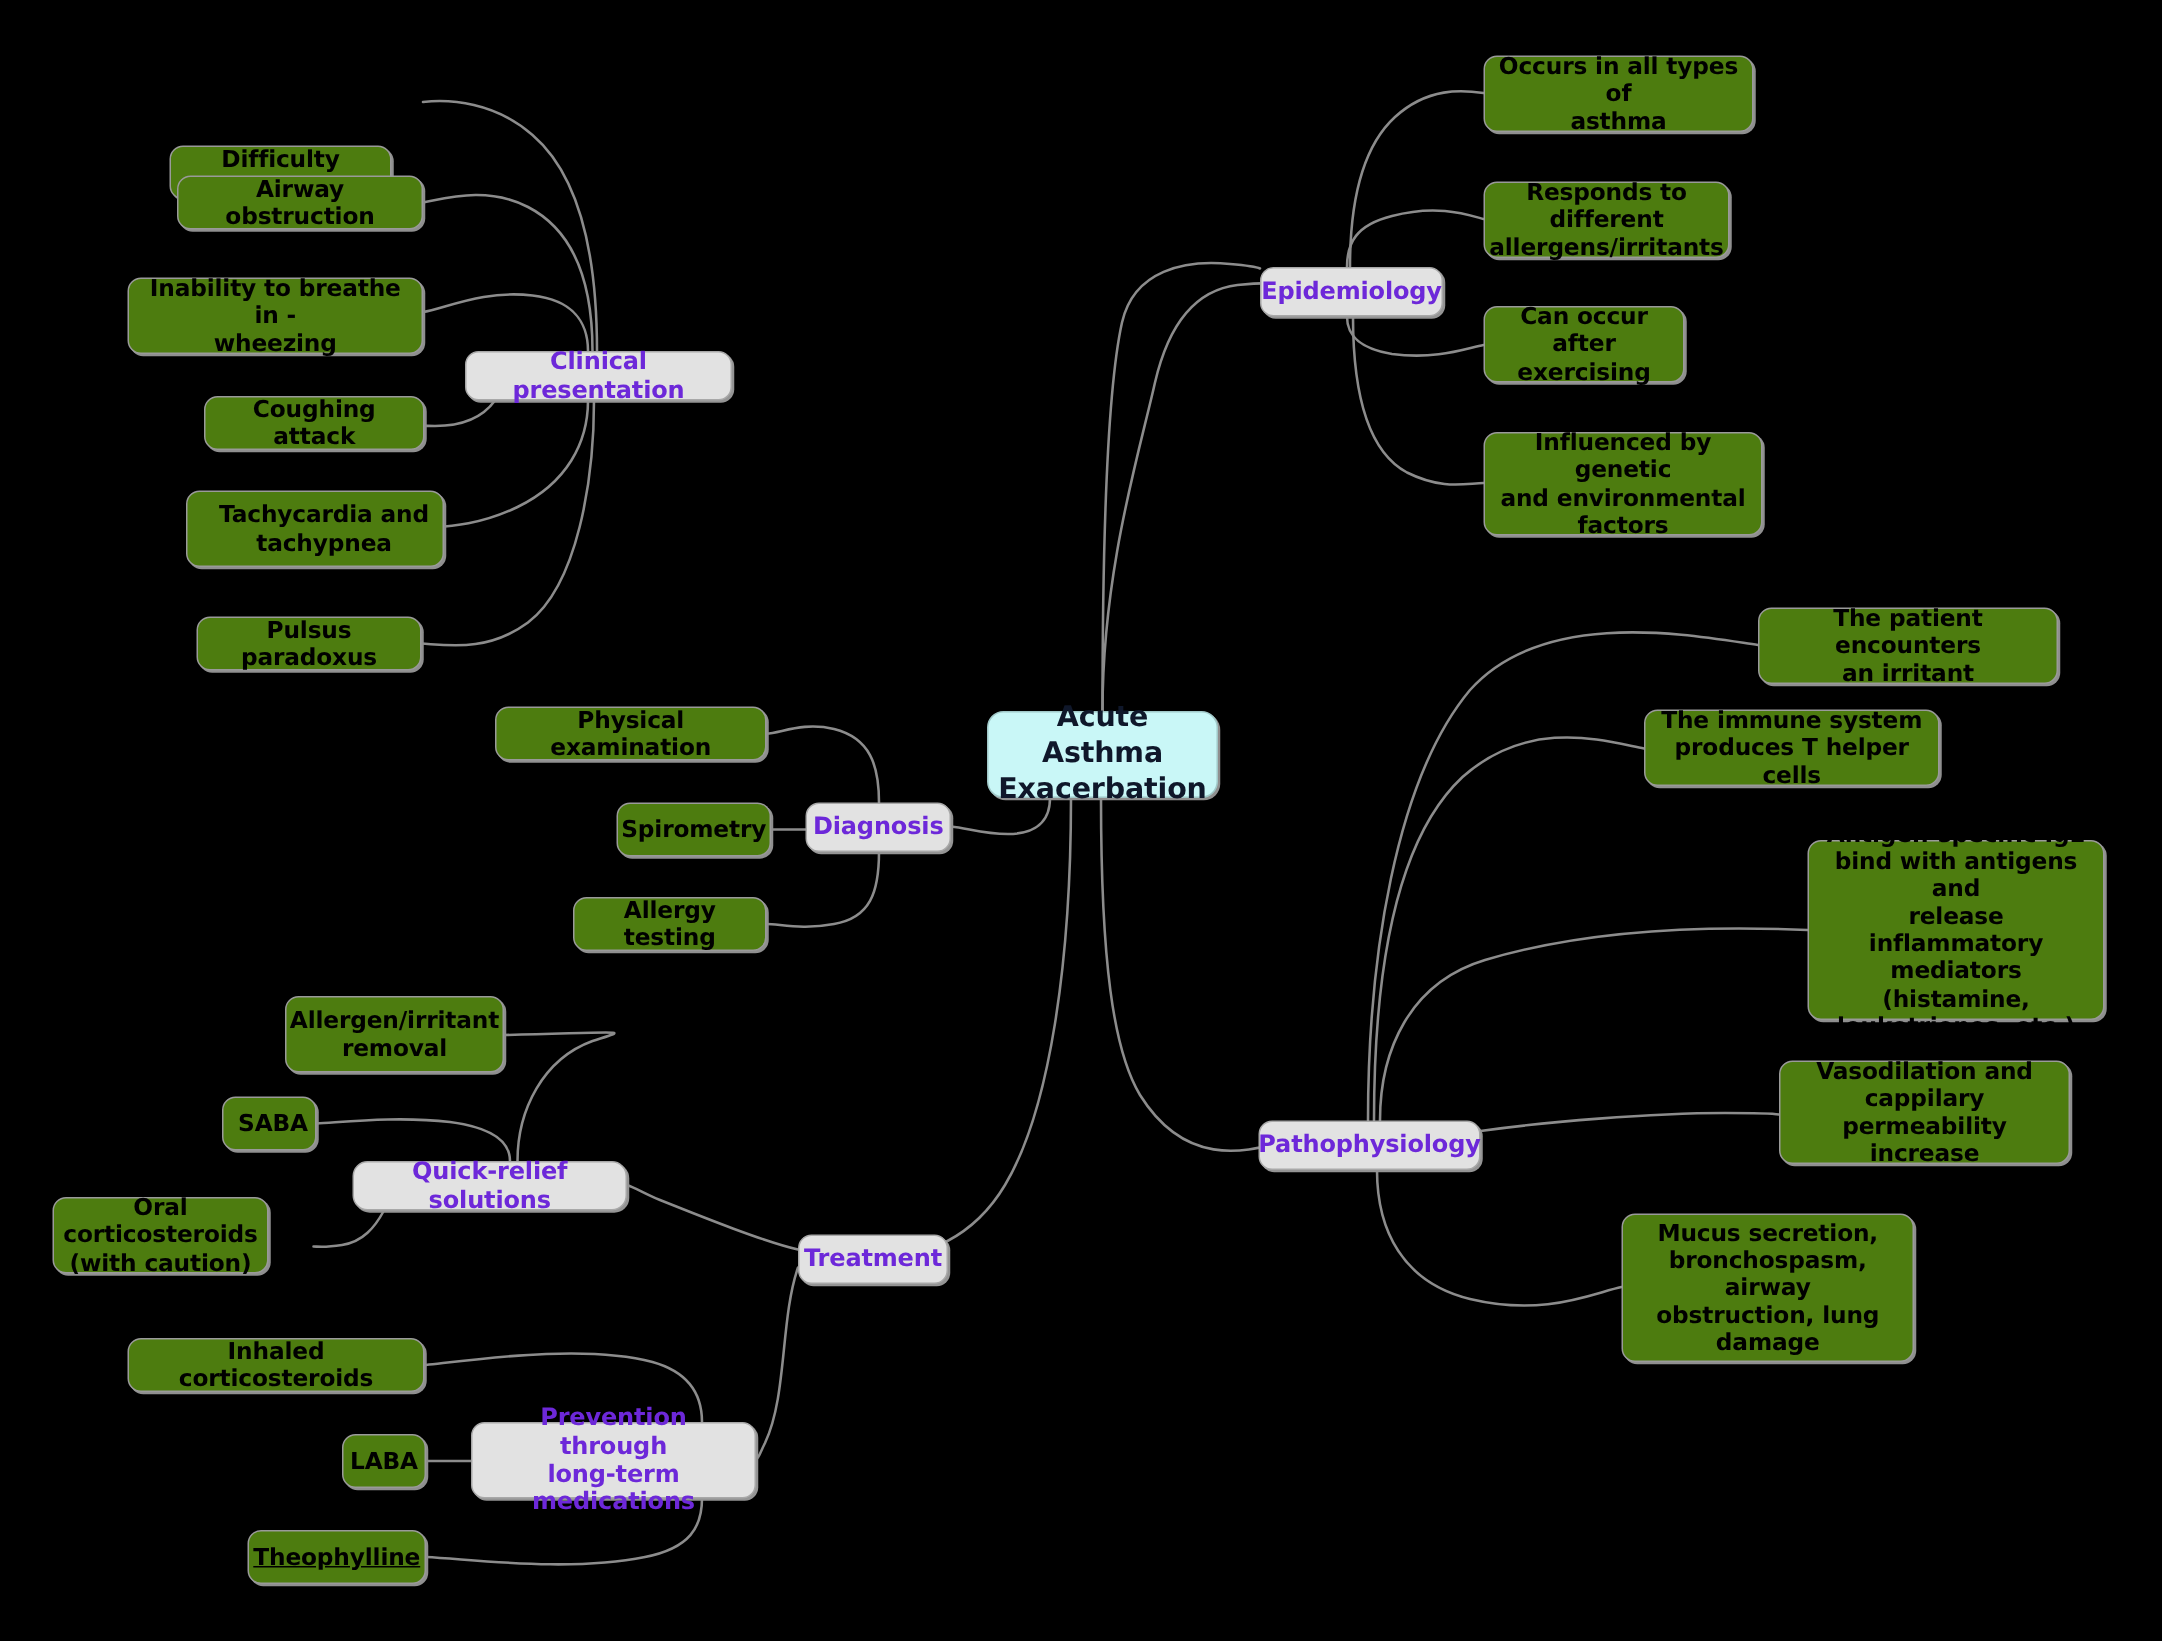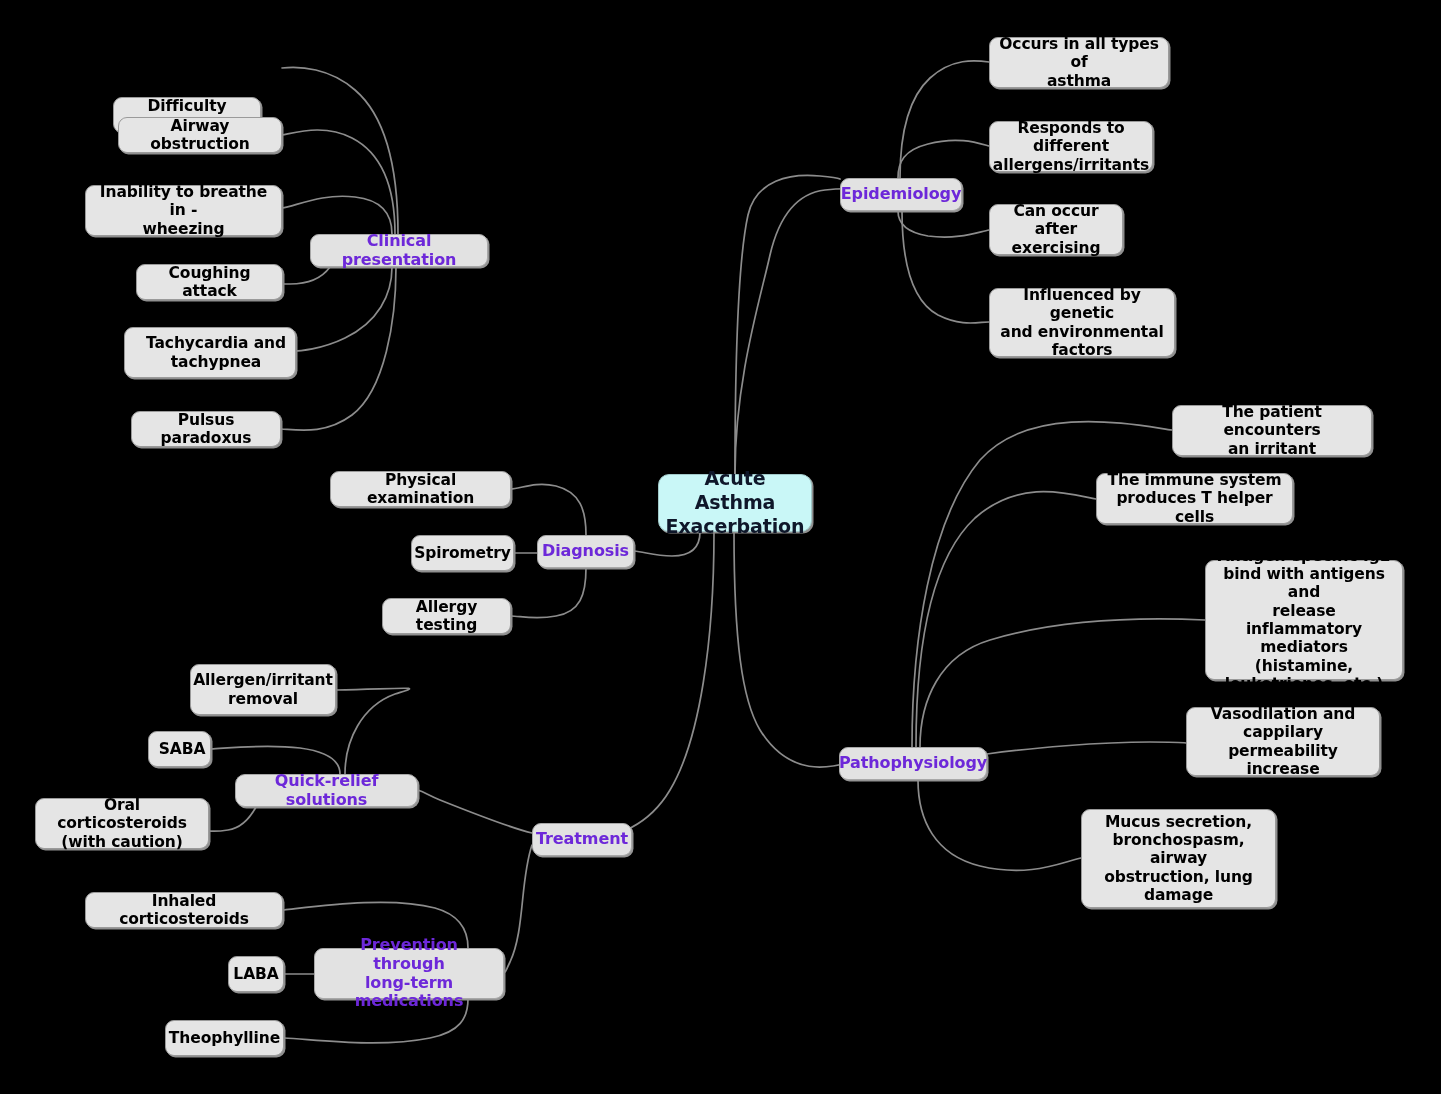--- a/index.html
+++ b/index.html
@@ -33,21 +33,21 @@
     display: flex;
     align-items: center;
     justify-content: center;
     text-align: center;
     border-radius: 9px;
     line-height: 1.18;
     white-space: pre-line;
     letter-spacing: -0.1px;
   }
   .node-leaf {
-    background: #e5e5e5;
+    background: #4d7c0f;
     color: #000000;
     font-weight: bold;
     font-size: 15.5px;
     border: 1px solid #9a9a9a;
     box-shadow: 1.5px 1.5px 0 0 #8f8f8f;
     padding: 3px 9px;
   }
   .node-branch {
     background: #e2e2e2;
     color: #6d28d9;
@@ -119,27 +119,27 @@
     <div class="node node-leaf" style="left: 131px; top: 411px; width: 150px; height: 36px;">Pulsus paradoxus</div>
     <div class="node node-branch" style="left: 537px; top: 535px; width: 97px; height: 33px;">Diagnosis</div>
     <div class="node node-leaf" style="left: 330px; top: 471px; width: 181px; height: 36px;">Physical examination</div>
     <div class="node node-leaf" style="left: 411px; top: 535px; width: 103px; height: 36px;">Spirometry</div>
     <div class="node node-leaf" style="left: 382px; top: 598px; width: 129px; height: 36px;">Allergy testing</div>
     <div class="node node-branch" style="left: 532px; top: 823px; width: 100px; height: 33px;">Treatment</div>
     <div class="node node-branch" style="left: 235px; top: 774px; width: 183px; height: 33px; border-radius: 10px;">Quick-relief solutions</div>
     <div class="node node-leaf" style="left: 190px; top: 664px; width: 146px; height: 51px;">Allergen/irritant
 removal</div>
     <div class="node node-leaf" style="left: 148px; top: 731px; width: 63px; height: 36px; padding-left: 14px;">SABA</div>
-    <div class="node node-leaf" style="left: 35px; top: 798px; width: 174px; height: 51px;">Oral corticosteroids
+    <div class="node node-leaf" style="left: 35px; top: 798px; width: 144px; height: 51px;">Oral corticosteroids
 (with caution)</div>
     <div class="node node-branch" style="left: 314px; top: 948px; width: 190px; height: 51px;">Prevention through
 long-term medications</div>
     <div class="node node-leaf" style="left: 85px; top: 892px; width: 198px; height: 36px;">Inhaled corticosteroids</div>
     <div class="node node-leaf" style="left: 228px; top: 956px; width: 56px; height: 36px;">LABA</div>
-    <div class="node node-leaf" style="left: 165px; top: 1020px; width: 119px; height: 36px;">Theophylline</div>
+    <div class="node node-leaf" style="left: 165px; top: 1020px; width: 119px; height: 36px; text-decoration: underline;">Theophylline</div>
     <div class="node node-branch" style="left: 840px; top: 178px; width: 122px; height: 33px;">Epidemiology</div>
     <div class="node node-leaf" style="left: 989px; top: 37px; width: 180px; height: 51px;">Occurs in all types of
 asthma</div>
     <div class="node node-leaf" style="left: 989px; top: 121px; width: 164px; height: 51px;">Responds to different
 allergens/irritants</div>
     <div class="node node-leaf" style="left: 989px; top: 204px; width: 134px; height: 51px;">Can occur after
 exercising</div>
     <div class="node node-leaf" style="left: 989px; top: 288px; width: 186px; height: 69px;">Influenced by genetic
 and environmental
 factors</div>

